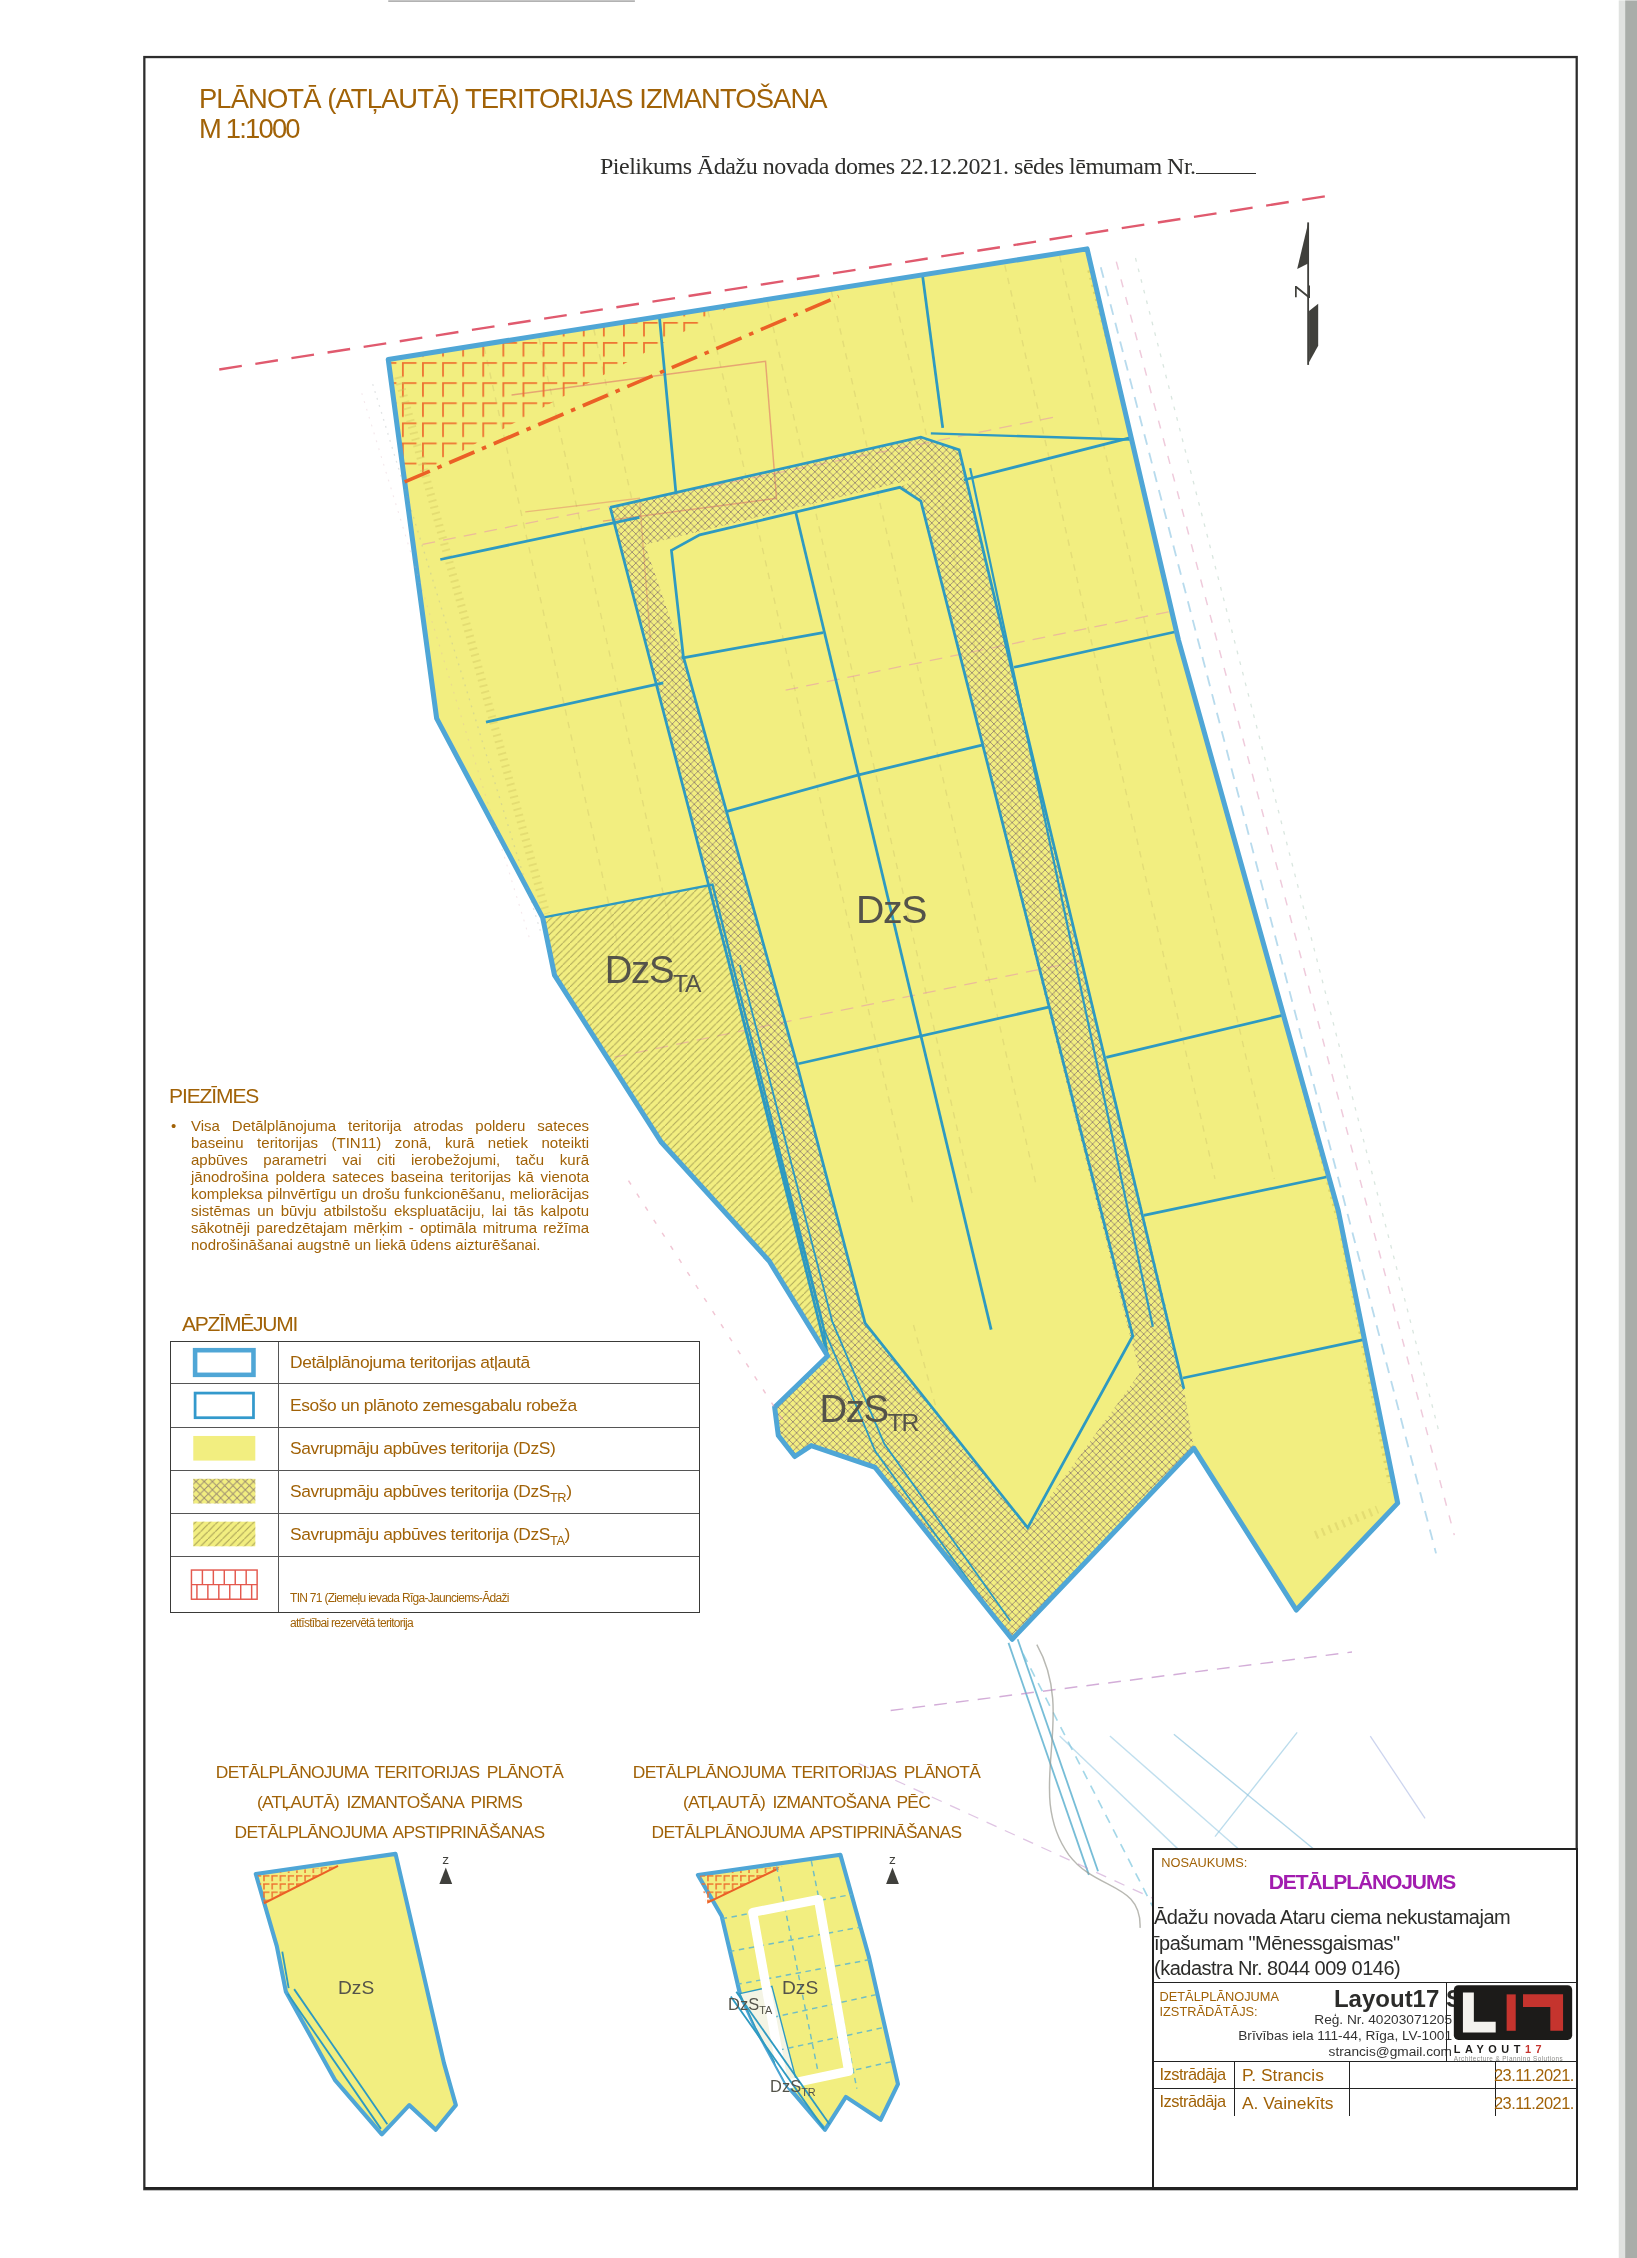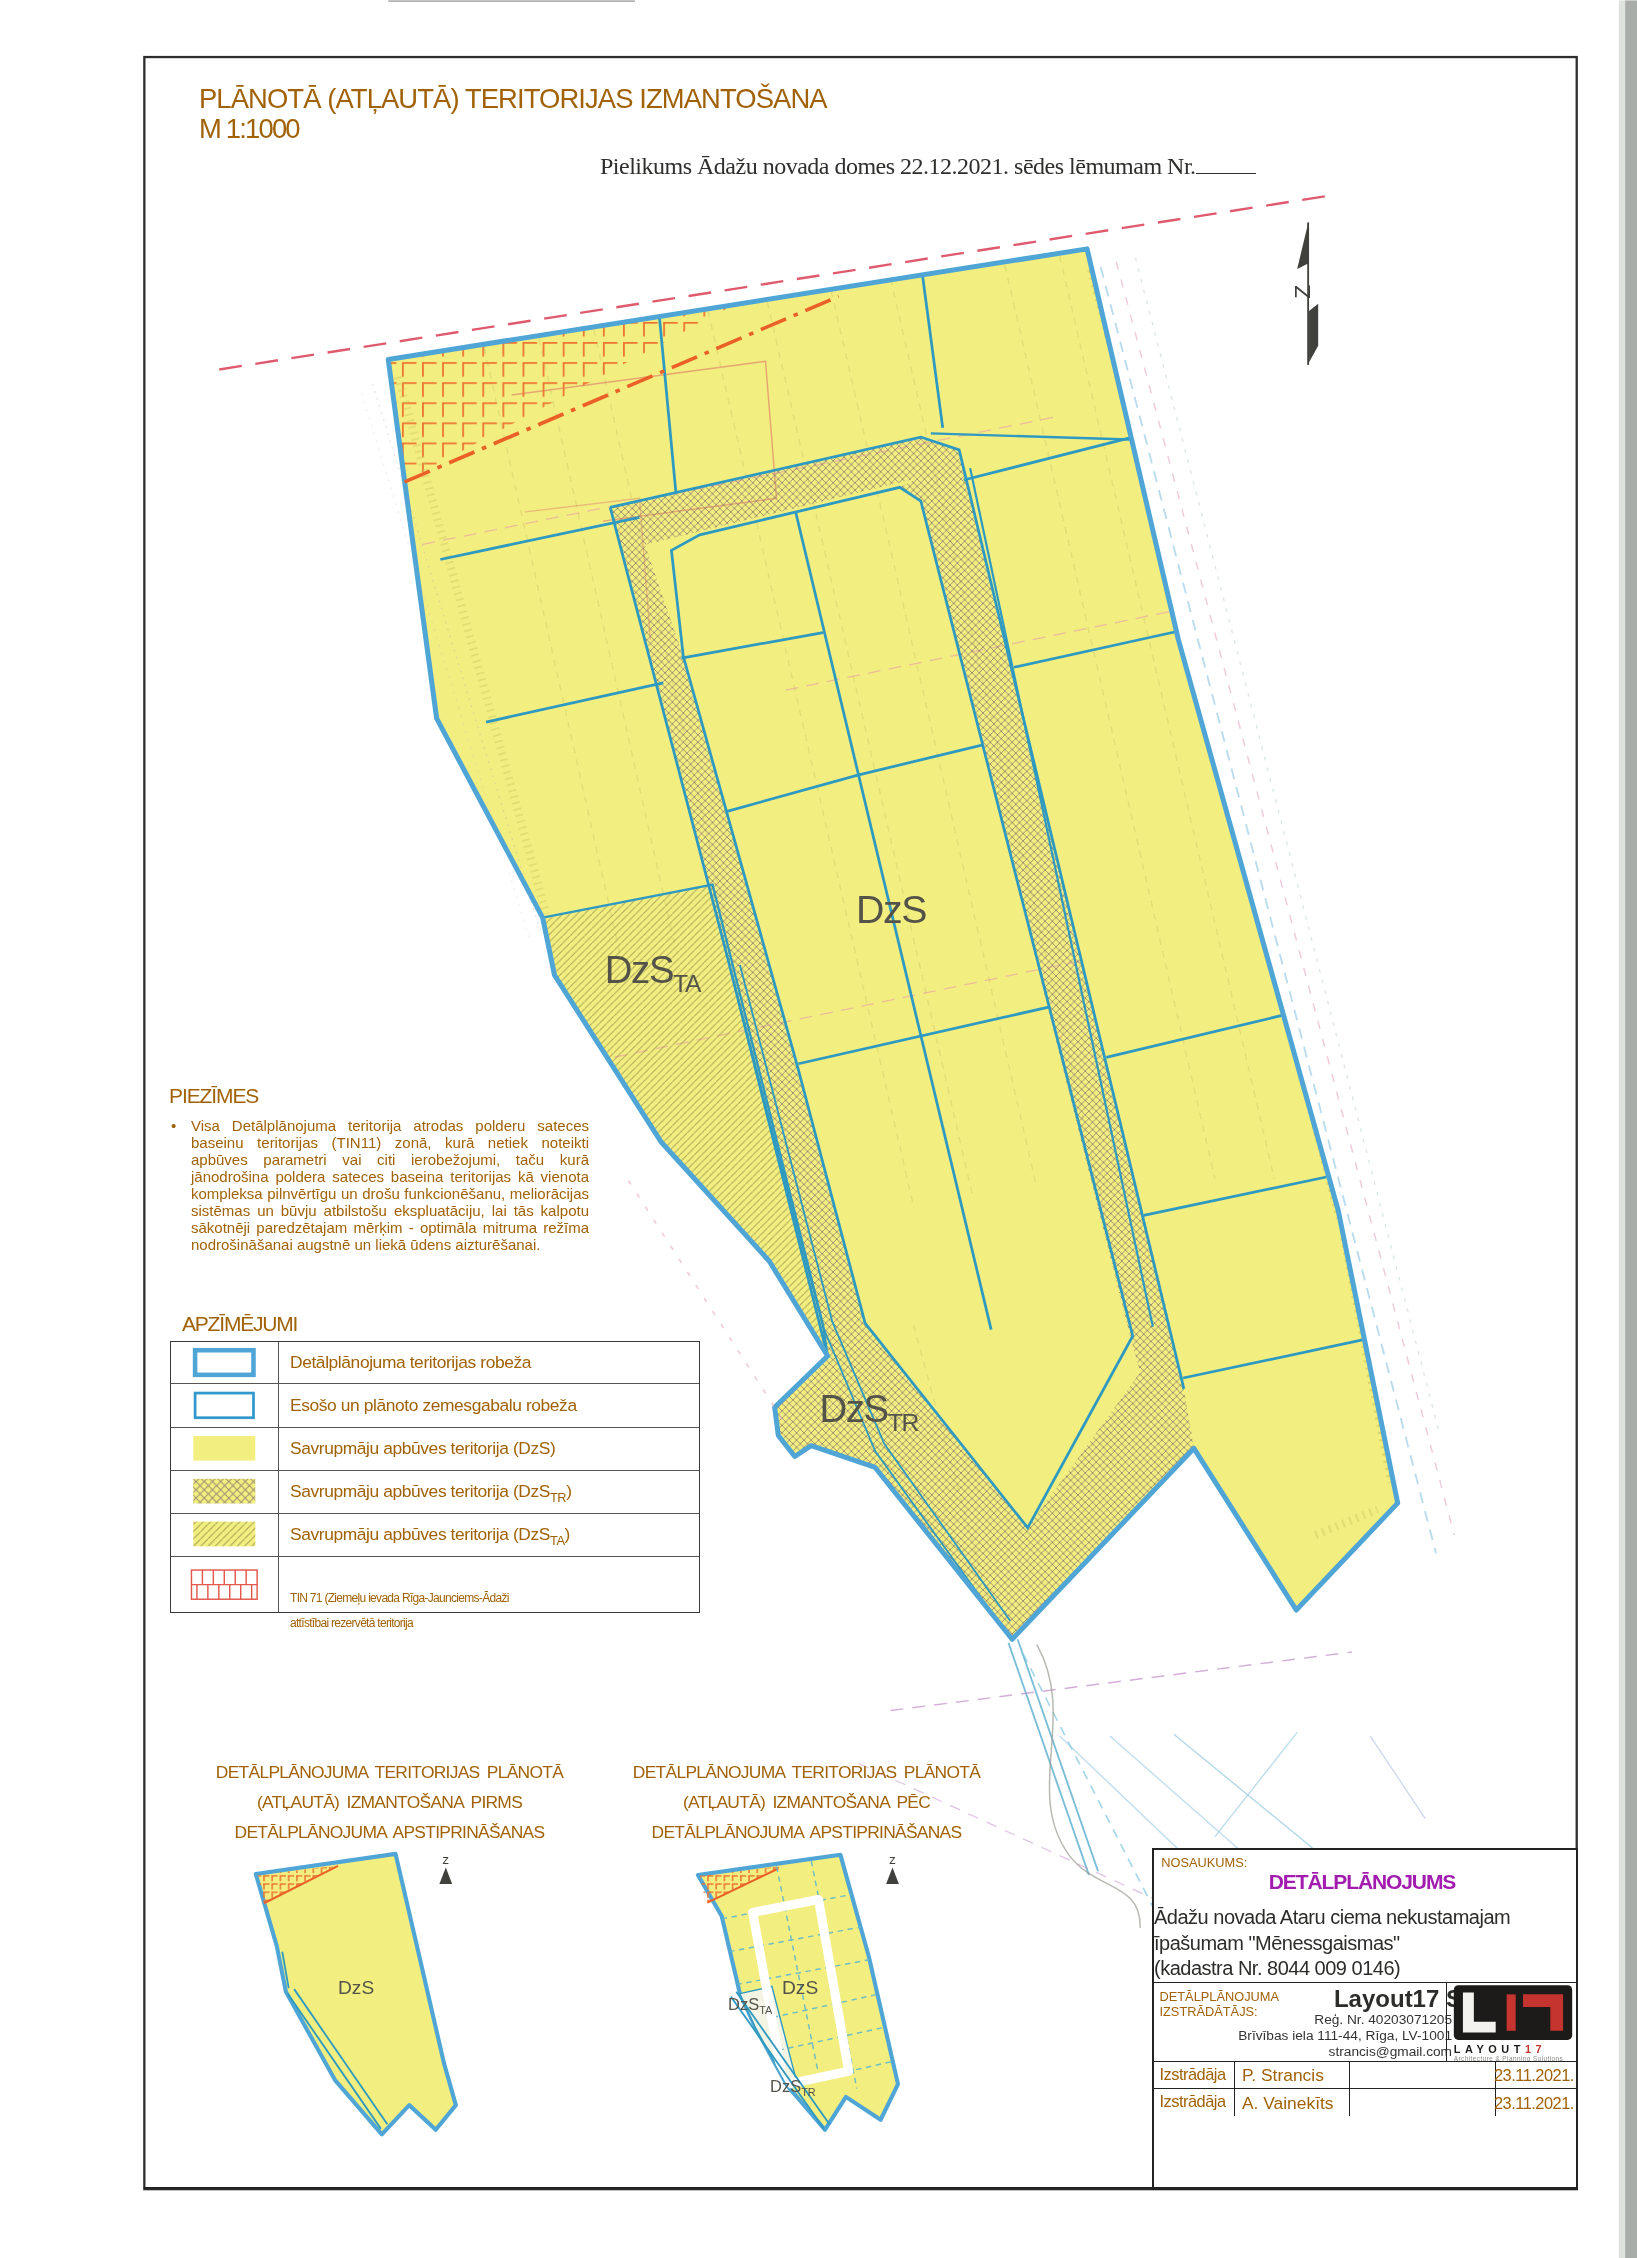--- a/index.html
+++ b/index.html
@@ -276,21 +276,21 @@
     <defs>
       <pattern id="lxh" width="9" height="9" patternUnits="userSpaceOnUse">
         <path d="M0,0 L9,9 M9,0 L0,9" stroke="#93826f" stroke-width="1.1" opacity="0.9"></path>
       </pattern>
       <pattern id="ldh" width="8" height="8" patternUnits="userSpaceOnUse">
         <path d="M0,8 L8,0" stroke="#9a924e" stroke-width="1.2" opacity="0.85"></path>
       </pattern>
     </defs>
   </svg>
 
-  <div class="abs t" style="left:119px;top:10px;font-size:17.4px;letter-spacing:-0.4px;">Detālplānojuma teritorijas robeža</div>
+  <div class="abs t" style="left:119px;top:10px;font-size:17.4px;letter-spacing:-0.4px;">Detālplānojuma teritorijas atļautā</div>
   <div class="abs t" style="left:119px;top:53px;font-size:17.4px;letter-spacing:-0.4px;">Esošo un plānoto zemesgabalu robeža</div>
   <div class="abs t" style="left:119px;top:96px;font-size:17.4px;letter-spacing:-0.4px;">Savrupmāju apbūves teritorija (DzS)</div>
   <div class="abs t" style="left:119px;top:139px;font-size:17.4px;letter-spacing:-0.4px;">Savrupmāju apbūves teritorija (DzS<span style="font-size:12.8px;vertical-align:-4.6px;">TR</span>)</div>
   <div class="abs t" style="left:119px;top:182px;font-size:17.4px;letter-spacing:-0.4px;">Savrupmāju apbūves teritorija (DzS<span style="font-size:12.8px;vertical-align:-4.6px;">TA</span>)</div>
   <div class="abs t" style="left:119px;top:220px;font-size:12px;letter-spacing:-0.7px;line-height:25px;margin-top:24px;">TIN 71 (Ziemeļu ievada Rīga-Jaunciems-Ādaži<br>attīstībai rezervētā teritorija</div>
 </div>
 
 <div class="abs t" style="left:161px;top:1757px;width:457px;text-align:center;font-size:17.4px;letter-spacing:-0.7px;word-spacing:3.2px;line-height:30px;">DETĀLPLĀNOJUMA TERITORIJAS PLĀNOTĀ<br>(ATĻAUTĀ) IZMANTOŠANA PIRMS<br>DETĀLPLĀNOJUMA APSTIPRINĀŠANAS</div>
 
 <div class="abs t" style="left:578px;top:1757px;width:457px;text-align:center;font-size:17.4px;letter-spacing:-0.7px;word-spacing:3.2px;line-height:30px;">DETĀLPLĀNOJUMA TERITORIJAS PLĀNOTĀ<br>(ATĻAUTĀ) IZMANTOŠANA PĒC<br>DETĀLPLĀNOJUMA APSTIPRINĀŠANAS</div>

